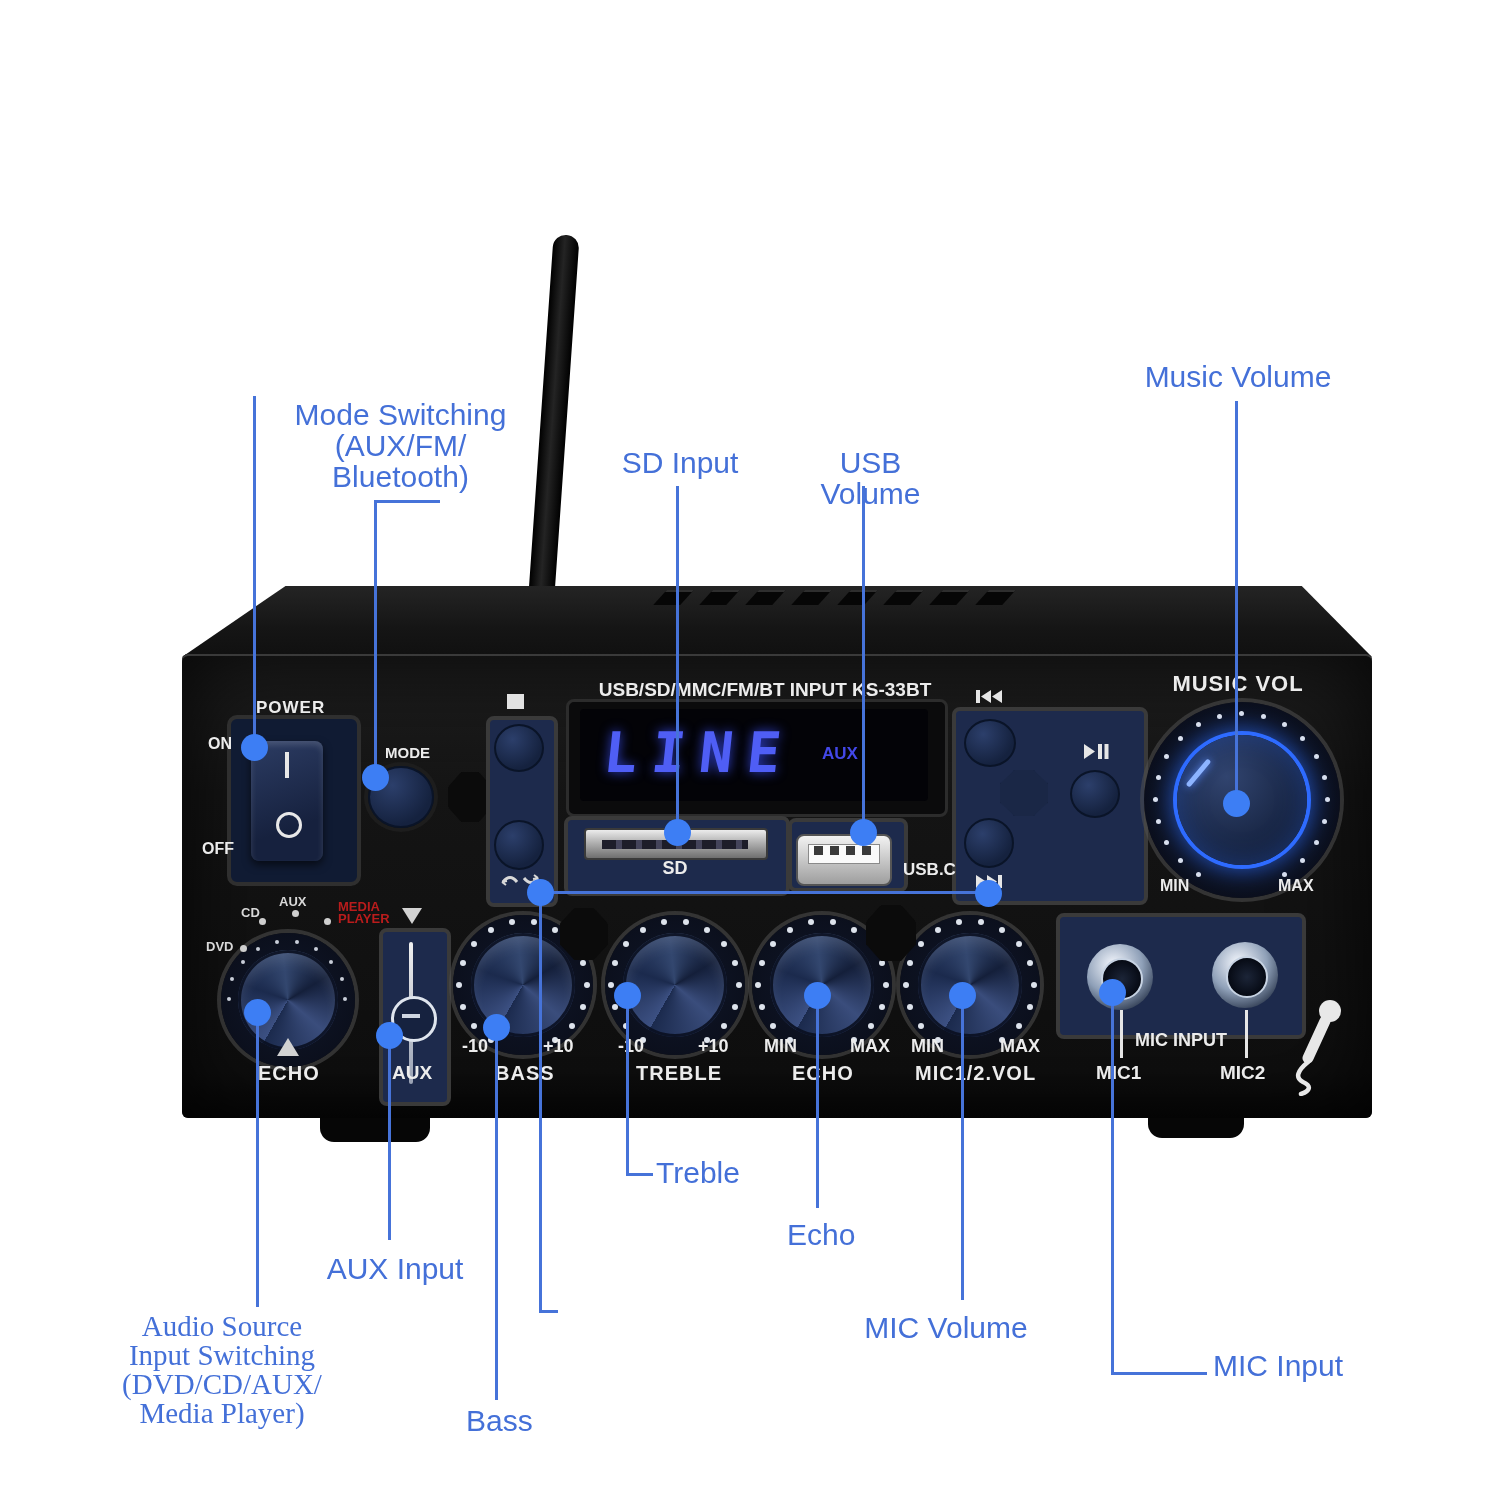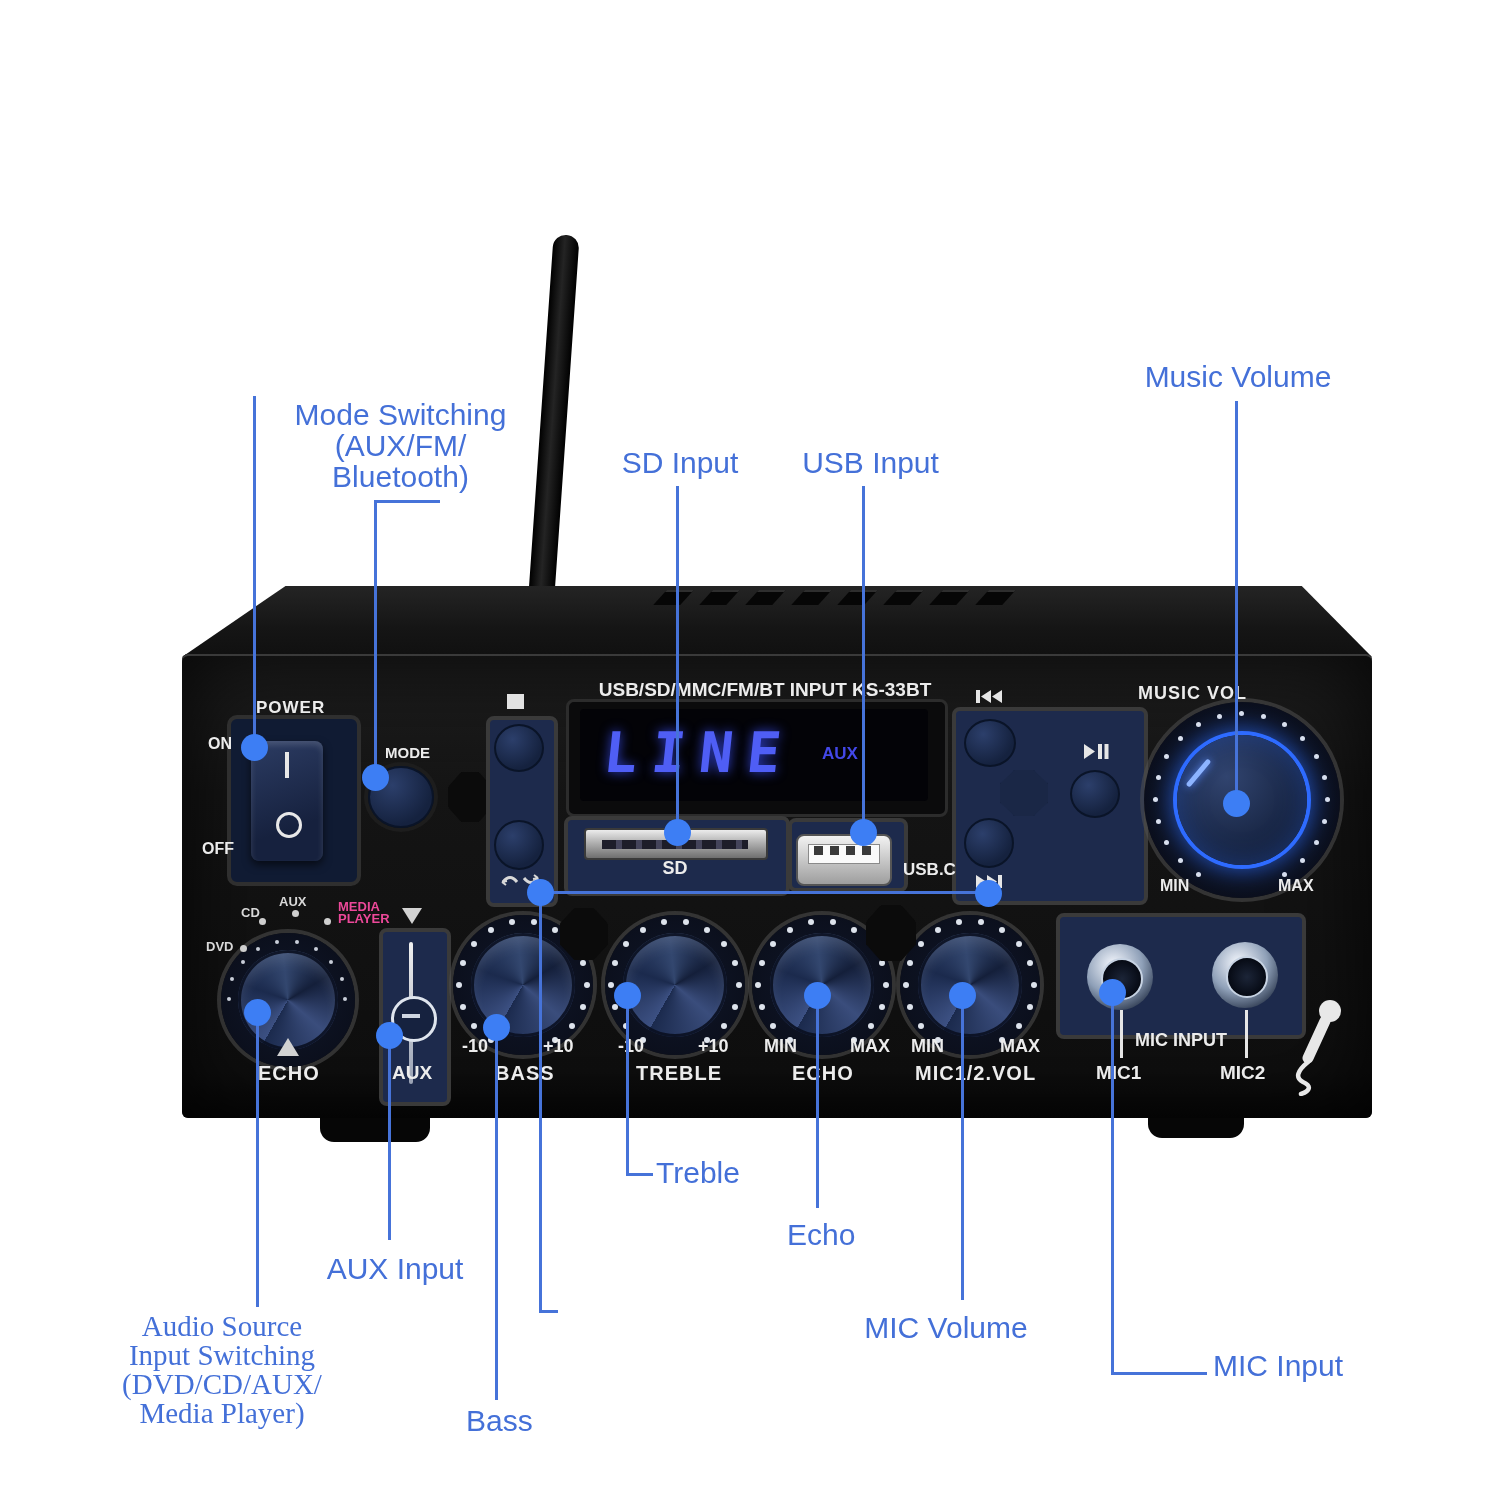--- a/index.html
+++ b/index.html
@@ -65,21 +65,21 @@
 </head>
 <body>
 
 <div id="canvas">
 
 
   <div class="abs lbl" style="left:288px;top:399px;width:225px;">Mode Switching
 (AUX/FM/
 Bluetooth)</div>
   <div class="abs lbl" style="left:615px;top:447px;width:130px;">SD Input</div>
-  <div class="abs lbl" style="left:798px;top:447px;width:145px;">USB Input</div>
+  <div class="abs lbl" style="left:798px;top:447px;width:145px;">USB Volume</div>
   <div class="abs lbl" style="left:1138px;top:361px;width:200px;">Music Volume</div>
   <div class="abs lbl left" style="left:656px;top:1157px;">Treble</div>
   <div class="abs lbl left" style="left:787px;top:1219px;">Echo</div>
   <div class="abs lbl" style="left:324px;top:1253px;width:142px;">AUX Input</div>
   <div class="abs lbl" style="left:860px;top:1312px;width:172px;">MIC Volume</div>
   <div class="abs lbl" style="left:112px;top:1312px;width:220px;font-size:29px;line-height:29px;font-family:Liberation Serif, serif;">Audio Source
 Input Switching
 (DVD/CD/AUX/
 Media Player)</div>
   <div class="abs lbl left" style="left:466px;top:1405px;">Bass</div>
@@ -185,38 +185,38 @@
       <rect x="14" y="1" width="4" height="15" fill="#e6e6e6"></rect>
       <rect x="20.5" y="1" width="4" height="15" fill="#e6e6e6"></rect>
     </svg>
   <div class="abs rbtn" style="left:1070px;top:770px;width:46px;height:44px;"></div>
   <div class="abs rbtn" style="left:964px;top:818px;width:46px;height:46px;"></div>
   <svg class="abs" style="left:976px;top:873px;z-index:8;" width="28" height="17" viewBox="0 0 28 17">
     <path d="M0 2l10 6.5L0 15zM11 2l10 6.5L11 15z" fill="#e6e6e6"></path>
       <rect x="22" y="2" width="4" height="13" fill="#e6e6e6"></rect>
     </svg>
 
-  <div class="abs wtxt" style="left:1138px;top:671px;width:200px;text-align:left;font-size:18px;letter-spacing:1px;margin-top:12px;">MUSIC VOL</div>
+  <div class="abs wtxt" style="left:1138px;top:671px;width:200px;text-align:center;font-size:22px;letter-spacing:1px;">MUSIC VOL</div>
   <div class="abs knob-outer" style="left:1144px;top:702px;width:196px;height:196px;"></div>
   <div class="abs" style="left:1239px;top:797px;width:5px;height:5px;border-radius:50%;z-index:6;background:transparent;
        box-shadow:-43px 75px #e2e6ee,-61px 61px #e2e6ee,-75px 43px #e2e6ee,-83px 22px #e2e6ee,-86px 0 #e2e6ee,
                   -83px -22px #e2e6ee,-75px -43px #e2e6ee,-61px -61px #e2e6ee,-43px -75px #e2e6ee,-22px -83px #e2e6ee,
                   0 -86px #e2e6ee,22px -83px #e2e6ee,43px -75px #e2e6ee,61px -61px #e2e6ee,75px -43px #e2e6ee,
                   83px -22px #e2e6ee,86px 0 #e2e6ee,83px 22px #e2e6ee,75px 43px #e2e6ee,61px 61px #e2e6ee,43px 75px #e2e6ee;"></div>
   <div class="abs" style="left:1177px;top:735px;width:130px;height:130px;border-radius:50%;z-index:7;
        background:radial-gradient(circle at 38% 32%,#31446f,#1a2847 55%,#0d1527);
        box-shadow:0 0 0 4px #2e6bff,0 0 24px 5px rgba(46,107,245,.75),inset 0 0 28px rgba(46,107,245,.35);"></div>
   <div class="abs" style="left:1196px;top:756px;width:5px;height:34px;border-radius:3px;background:#8db4ff;transform:rotate(40deg);box-shadow:0 0 8px #5a8bff;z-index:8;"></div>
   <div class="abs wtxt" style="left:1160px;top:877px;font-size:16px;">MIN</div>
   <div class="abs wtxt" style="left:1278px;top:877px;font-size:16px;">MAX</div>
 
   <div class="abs wtxt" style="left:206px;top:939px;font-size:13px;color:#d8d8d8;">DVD</div>
   <div class="abs wtxt" style="left:241px;top:905px;font-size:13px;color:#d8d8d8;">CD</div>
   <div class="abs wtxt" style="left:279px;top:894px;font-size:13px;color:#d8d8d8;">AUX</div>
-  <div class="abs wtxt" style="left:338px;top:901px;font-size:13px;line-height:12px;color:#ec4899;white-space:pre-line;">MEDIA
+  <div class="abs wtxt" style="left:338px;top:901px;font-size:13px;line-height:12px;color:#b91c1c;white-space:pre-line;">MEDIA
 PLAYER</div>
   <div class="abs srcdot" style="left:240px;top:945px;"></div>
   <div class="abs srcdot" style="left:259px;top:918px;"></div>
   <div class="abs srcdot" style="left:292px;top:910px;"></div>
   <div class="abs srcdot" style="left:324px;top:918px;"></div>
   <div class="abs knob-outer" style="left:221px;top:933px;width:134px;height:134px;"></div>
   <div class="abs" style="left:285px;top:997px;width:4px;height:4px;border-radius:50%;background:transparent;z-index:6;
        box-shadow:-58px 0 #c9ced9,-55px -20px #c9ced9,-44px -37px #c9ced9,-29px -50px #c9ced9,-10px -57px #c9ced9,
                   10px -57px #c9ced9,29px -50px #c9ced9,44px -37px #c9ced9,55px -20px #c9ced9,58px 0 #c9ced9;"></div>
   <div class="abs knob-cap" style="left:238px;top:950px;width:100px;height:100px;"></div>

